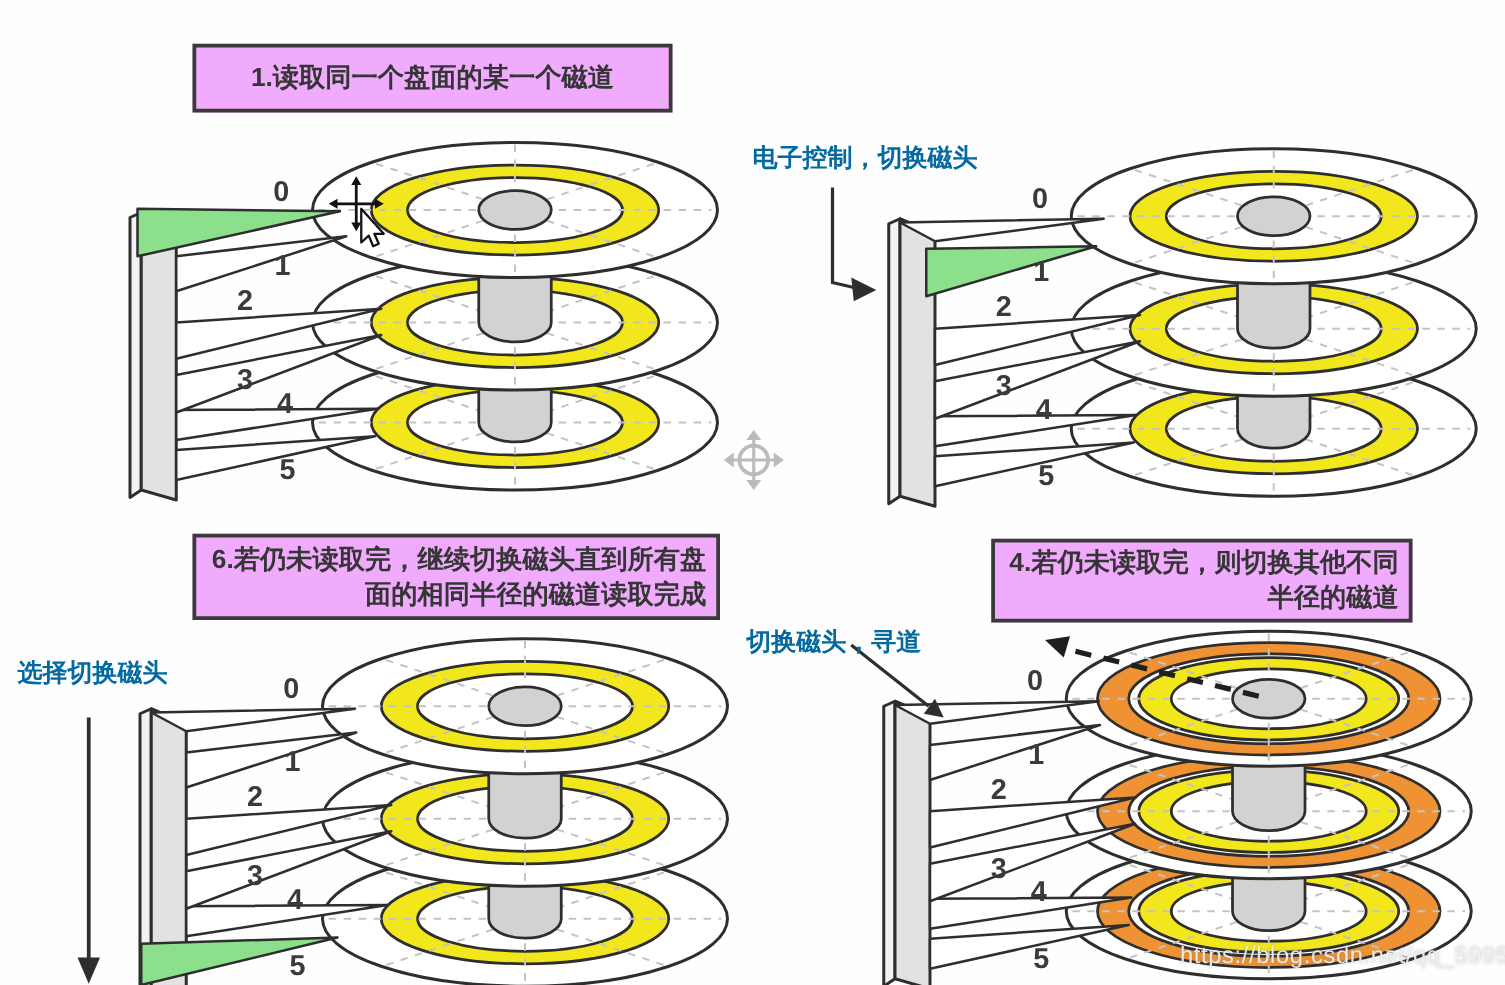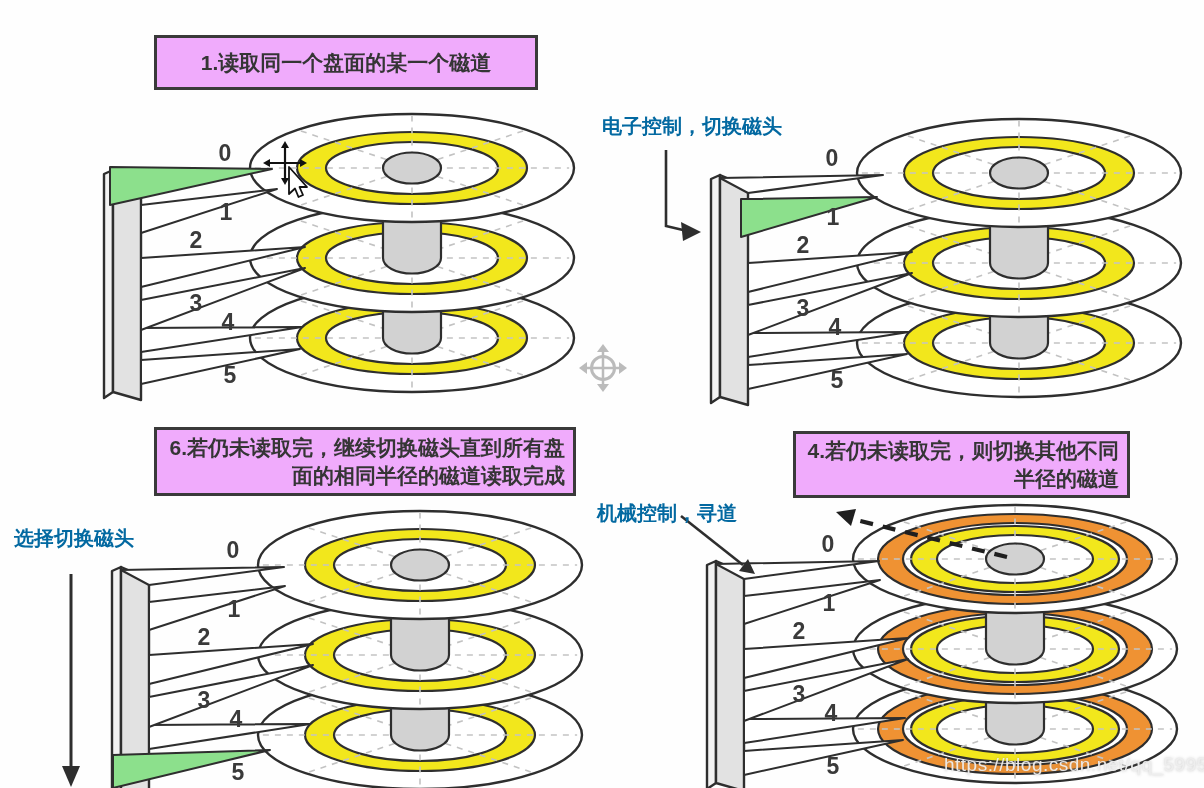--- a/index.html
+++ b/index.html
@@ -257,16 +257,16 @@
   </div>
   <div class="title-box tb3">
     <span>6.若仍未读取完，继续切换磁头直到所有盘面的相同半径的磁道读取完成</span>
   </div>
   <div class="title-box tb4">
     <span>4.若仍未读取完，则切换其他不同半径的磁道</span>
   </div>
 
   <div class="annotation ann-electronic">电子控制，切换磁头</div>
   <div class="annotation ann-stepwise">选择切换磁头</div>
-  <div class="annotation ann-mechanical">机械控制，寻道</div>
+  <div class="annotation ann-mechanical">切换磁头，寻道</div>
 
   <div class="watermark">https://blog.csdn.net/qq_59954163</div>
 </div>
 
 </body></html>

